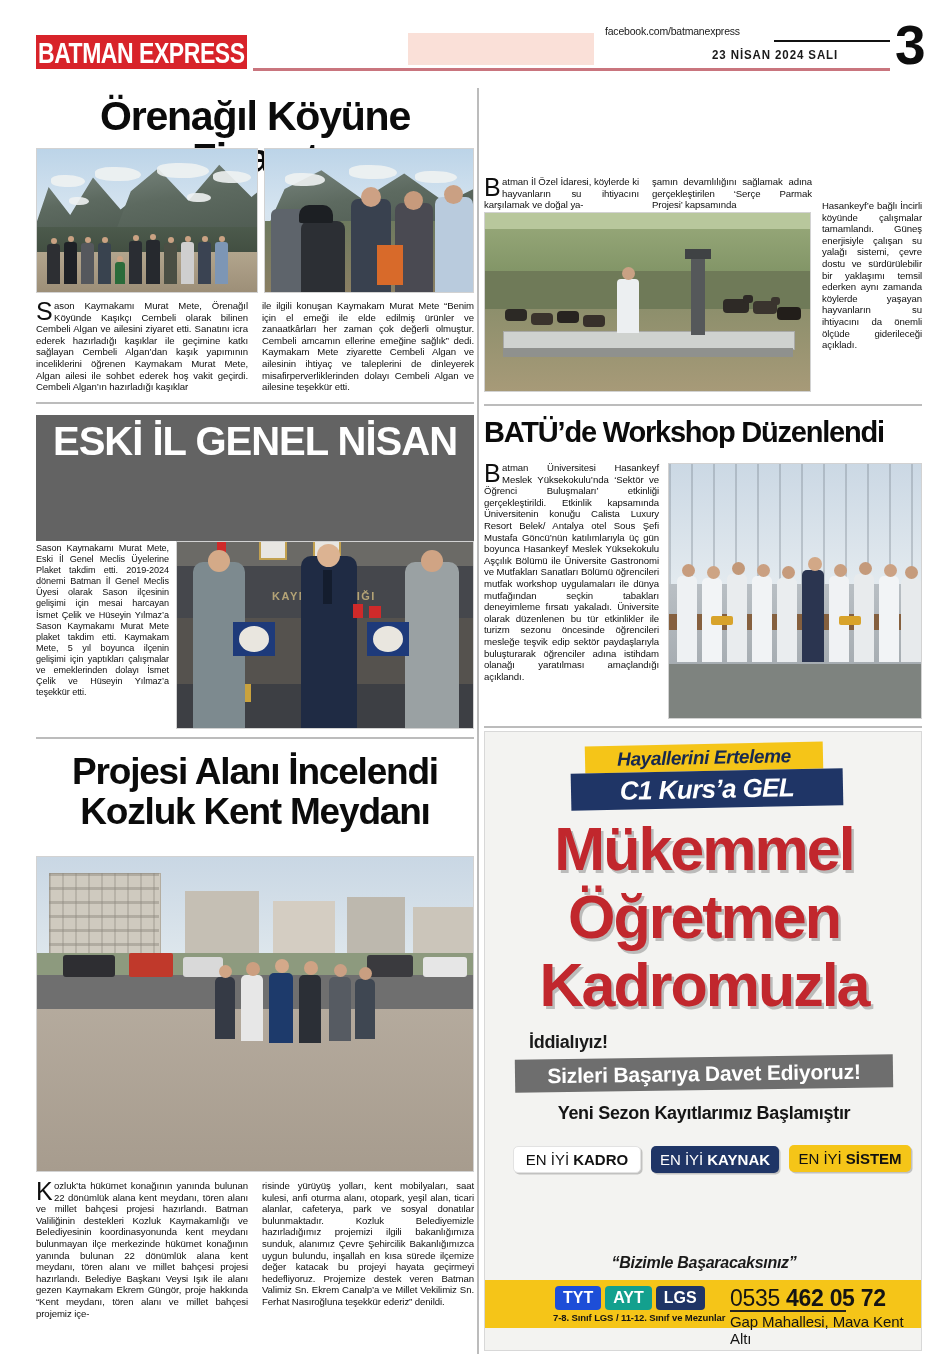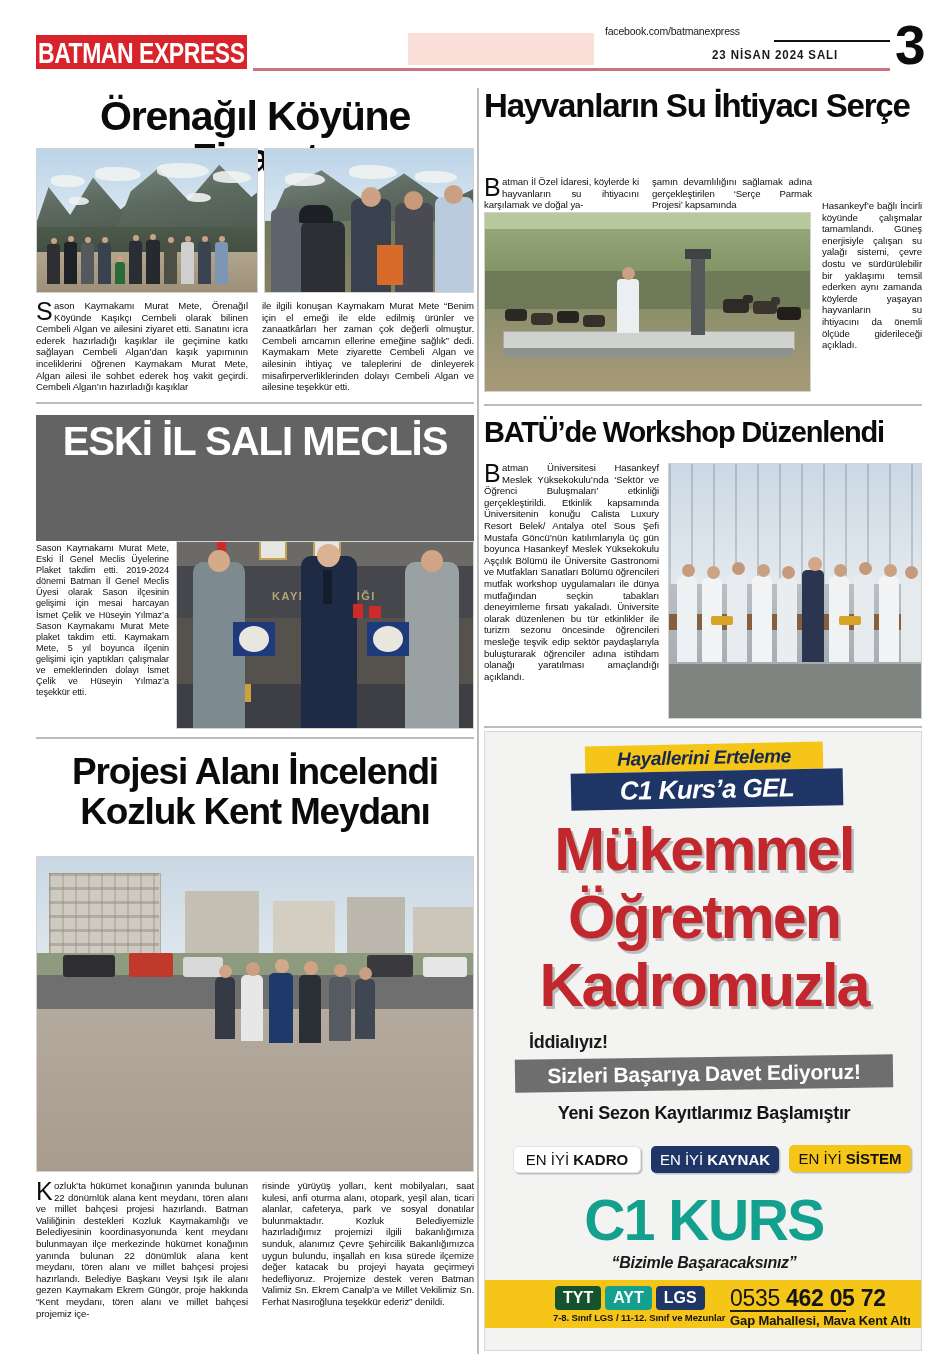--- a/index.html
+++ b/index.html
@@ -289,36 +289,36 @@
   .ad-footer {
     position:absolute; left:0; top:548px; width:438px; height:48px;
     background:#f5c518;
   }
   .exam-pills { position:absolute; left:70px; top:554px; height:24px;}
   .exam {
     display:inline-flex; align-items:center; justify-content:center;
     height:24px; border-radius:4px; color:#fff; font-weight:bold;
     font-size:16px; padding:0 8px; margin-right:4px;
   }
-  .exam.tyt { background:#14532d; }
+  .exam.tyt { background:#1d4ed8; }
   .exam.ayt { background:#13a08e; }
   .exam.lgs { background:#1f3566; }
   .exam-sub {
     position:absolute; left:68px; top:580px;
     font-size:9.5px; font-weight:bold; color:#141414; letter-spacing:-0.1px;
   }
   .ad-phone {
     position:absolute; left:245px; top:553px;
     font-size:23px; font-weight:bold; color:#141414; letter-spacing:-0.3px;
   }
   .ad-phone .pfx { font-weight:normal; }
   .phone-underline { position:absolute; left:245px; top:578px; width:116px; height:1.5px; background:#222;}
   .ad-addr {
     position:absolute; left:245px; top:581px;
-    font-size:13px; font-weight:bold; color:#141414; letter-spacing:-0.1px;
+    font-size:15px; font-weight:normal; color:#141414; letter-spacing:-0.1px;
   }
 
   
   .sep { position:absolute; background:#bcbcbc; }
 </style>
 </head>
 <body>
 
 <div class="page">
 
@@ -406,21 +406,21 @@
     <div style="position:absolute; left:112px; top:96px; width:26px; height:40px; background:#d86a2a;"></div>
   </div>
 
   <div class="body-col dropcap" style="left:36px; top:300px; width:212px;">Sason Kaymakamı Murat Mete, Örenağıl Köyünde Kaşıkçı Cembeli olarak bilinen Cembeli Algan ve ailesini ziyaret etti. Sanatını icra ederek hazırladığı kaşıklar ile geçimine katkı sağlayan Cembeli Algan’dan kaşık yapımının inceliklerini öğrenen Kaymakam Murat Mete, Algan ailesi ile sohbet ederek hoş vakit geçirdi. Cembeli Algan’ın hazırladığı kaşıklar</div>
   <div class="body-col" style="left:262px; top:300px; width:212px;">ile ilgili konuşan Kaymakam Murat Mete “Benim için el emeği ile elde edilmiş ürünler ve zanaatkârları her zaman çok değerli olmuştur. Cembeli amcamın ellerine emeğine sağlık” dedi. Kaymakam Mete ziyarette Cembeli Algan ve ailesinin ihtiyaç ve taleplerini de dinleyerek misafirperverliklerinden dolayı Cembeli Algan ve ailesine teşekkür etti.</div>
 
   <div class="sep" style="left:36px; top:402px; width:438px; height:1.5px;"></div>
 
   <div class="band"></div>
   <div class="band-text">
-    <div>ESKİ İL SALI MECLİS</div>
+    <div>ESKİ İL GENEL NİSAN</div>
   </div>
 
   <div class="photo ph3">
     <div style="position:absolute; left:0; right:0; top:0; height:56px; background:#6b6a66;"></div>
     <div style="position:absolute; left:0; right:0; top:56px; bottom:0; background:#55524e;"></div>
     <div style="position:absolute; left:0; right:0; top:24px; height:52px; background:#45474c;"></div>
     <div style="position:absolute; left:72px; top:36px; width:150px; height:14px; color:#c8b47e; font-size:11px; font-weight:bold; letter-spacing:1.5px; font-family:'Liberation Sans',sans-serif; opacity:.85; text-align:center;">SASON KAYMAKAMLIĞI</div>
     <div style="position:absolute; left:82px; top:-2px; width:24px; height:16px; background:#e8e6e2; border:2px solid #c2a150;"></div>
     <div style="position:absolute; left:136px; top:-2px; width:24px; height:16px; background:#e8e6e2; border:2px solid #c2a150;"></div>
     <div style="position:absolute; left:40px; top:0px; width:9px; height:46px; background:#cf2a2a; clip-path:polygon(0 0,100% 0,100% 72%,50% 100%,0 72%);"></div>
@@ -479,21 +479,20 @@
     <div style="position:absolute; left:292px; top:120px; width:22px; height:64px; background:#565b62; border-radius:5px 5px 0 0;"></div>
     <div style="position:absolute; left:297px; top:107px; width:13px; height:13px; border-radius:50%; background:#caa084;"></div>
     <div style="position:absolute; left:318px; top:122px; width:20px; height:60px; background:#3f4752; border-radius:5px 5px 0 0;"></div>
     <div style="position:absolute; left:322px; top:110px; width:13px; height:13px; border-radius:50%; background:#c99f81;"></div>
   </div>
 
   <div class="body-col dropcap" style="left:36px; top:1180px; width:212px;">Kozluk’ta hükümet konağının yanında bulunan 22 dönümlük alana kent meydanı, tören alanı ve millet bahçesi projesi hazırlandı. Batman Valiliğinin destekleri Kozluk Kaymakamlığı ve Belediyesinin koordinasyonunda kent meydanı bulunmayan ilçe merkezinde hükümet konağının yanında bulunan 22 dönümlük alana kent meydanı, tören alanı ve millet bahçesi projesi hazırlandı. Belediye Başkanı Veysi Işık ile alanı gezen Kaymakam Ekrem Güngör, proje hakkında “Kent meydanı, tören alanı ve millet bahçesi projemiz içe-</div>
   <div class="body-col" style="left:262px; top:1180px; width:212px;">risinde yürüyüş yolları, kent mobilyaları, saat kulesi, anfi oturma alanı, otopark, yeşil alan, ticari alanlar, cafeterya, park ve sosyal donatılar bulunmaktadır. Kozluk Belediyemizle hazırladığımız projemizi ilgili bakanlığımıza sunduk, alanımız Çevre Şehircilik Bakanlığımızca uygun bulundu, inşallah en kısa sürede ilçemize değer katacak bu projeyi hayata geçirmeyi hedefliyoruz. Projemize destek veren Batman Valimiz Sn. Ekrem Canalp’a ve Millet Vekilimiz Sn. Ferhat Nasıroğluna teşekkür ederiz” denildi.</div>
 
   <div class="hl hl-r1">
-    <div>Hayvanların Su İhtiyacı Serçe</div>
   </div>
 
   <div class="body-col dropcap" style="left:484px; top:176px; width:155px;">Batman İl Özel İdaresi, köylerde ki hayvanların su ihtiyacını karşılamak ve doğal ya-</div>
   <div class="body-col" style="left:652px; top:176px; width:160px;">şamın devamlılığını sağlamak adına gerçekleştirilen ‘Serçe Parmak Projesi’ kapsamında</div>
   <div class="body-col" style="left:822px; top:200px; width:100px;">Hasankeyf’e bağlı İncirli köyünde çalışmalar tamamlandı. Güneş enerjisiyle çalışan su yalağı sistemi, çevre dostu ve sürdürülebilir bir yaklaşımı temsil ederken aynı zamanda köylerde yaşayan hayvanların su ihtiyacını da önemli ölçüde giderileceği açıkladı.</div>
 
   <div class="photo ph5">
     <div style="position:absolute; left:0; right:0; top:0; height:70px; background:linear-gradient(#9aab7c,#7e9163);"></div>
     <div style="position:absolute; left:0; right:0; top:58px; height:46px; background:#6f7a58;"></div>
     <div style="position:absolute; left:0; right:0; top:96px; bottom:0; background:linear-gradient(#8d8f6c,#a79a78);"></div>
@@ -577,21 +576,20 @@
       <div class="pill p2">
         <span class="thin">EN İYİ</span>
           <span>KAYNAK</span>
       </div>
       <div class="pill p3">
         <span class="thin">EN İYİ</span>
           <span>SİSTEM</span>
       </div>
     </div>
 
-    <div class="ad-c1">C1 KURS</div>
     <div class="ad-slogan">“Bizimle Başaracaksınız”</div>
 
     <div class="ad-footer"></div>
     <div class="exam-pills">
       <span class="exam tyt">TYT</span><span class="exam ayt">AYT</span><span class="exam lgs">LGS</span>
     </div>
     <div class="exam-sub">7-8. Sınıf LGS / 11-12. Sınıf ve Mezunlar</div>
     <div class="ad-phone">
       <span class="pfx">0535</span>
       <span>462 05 72</span>

